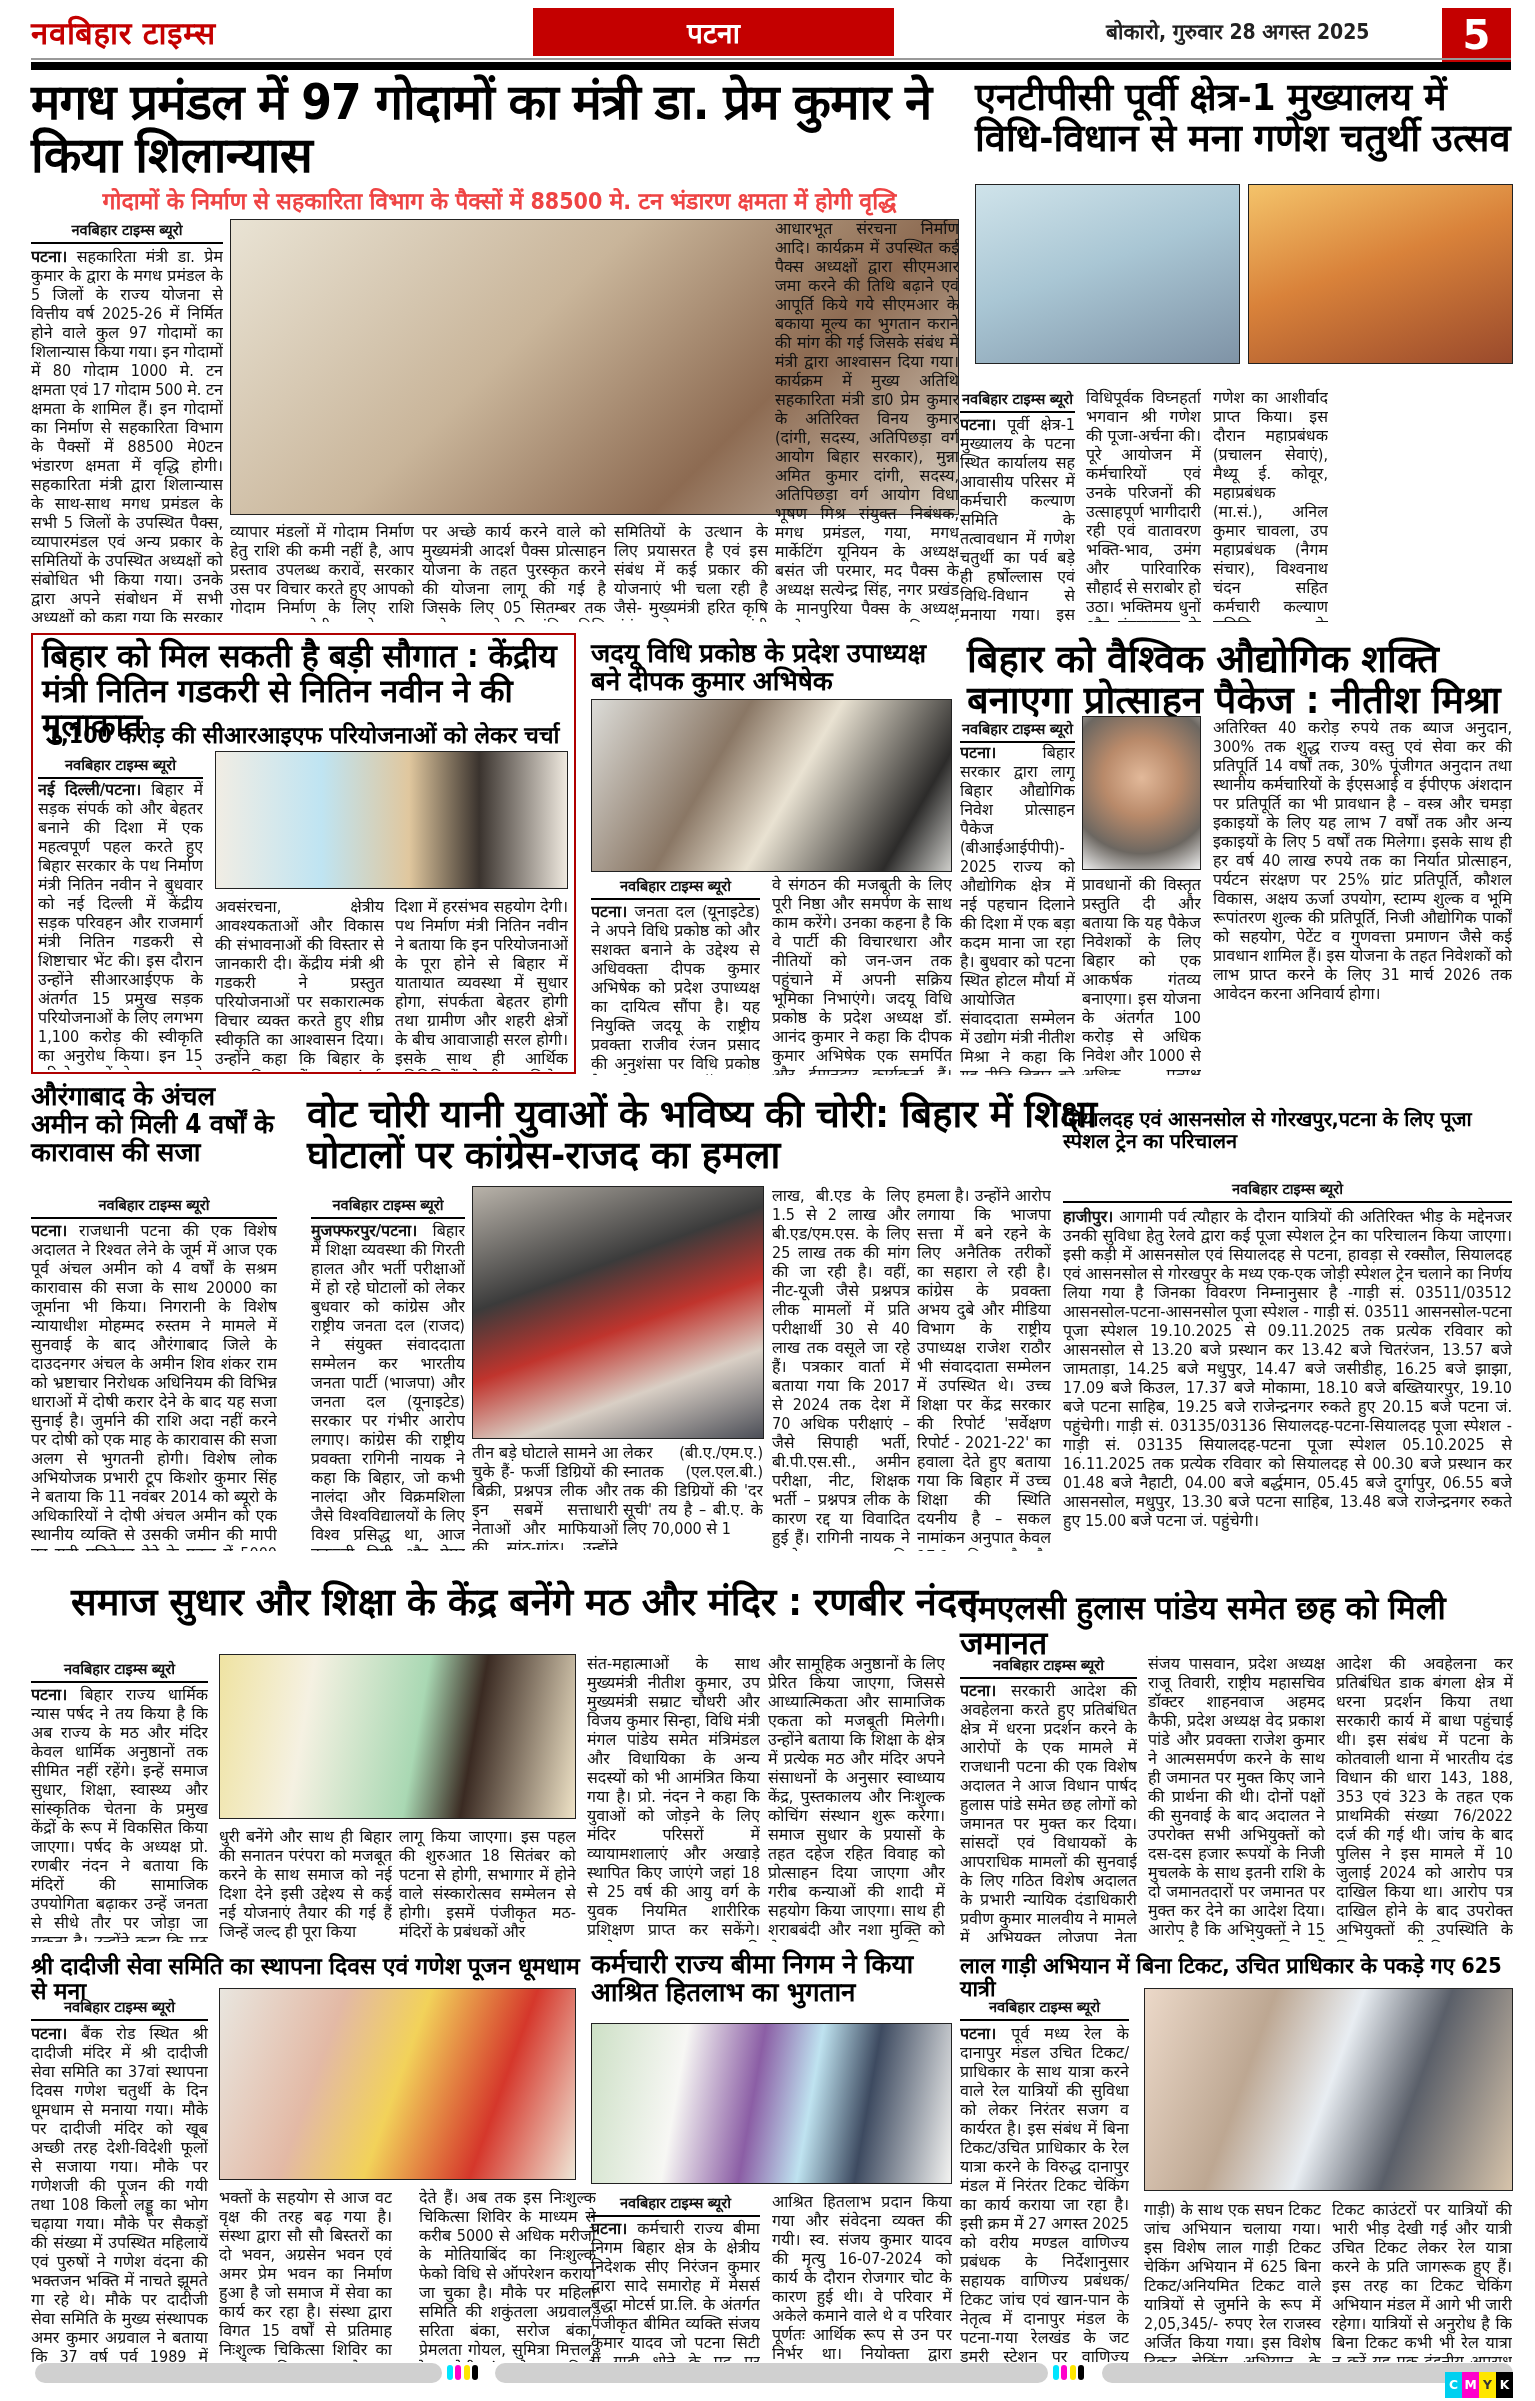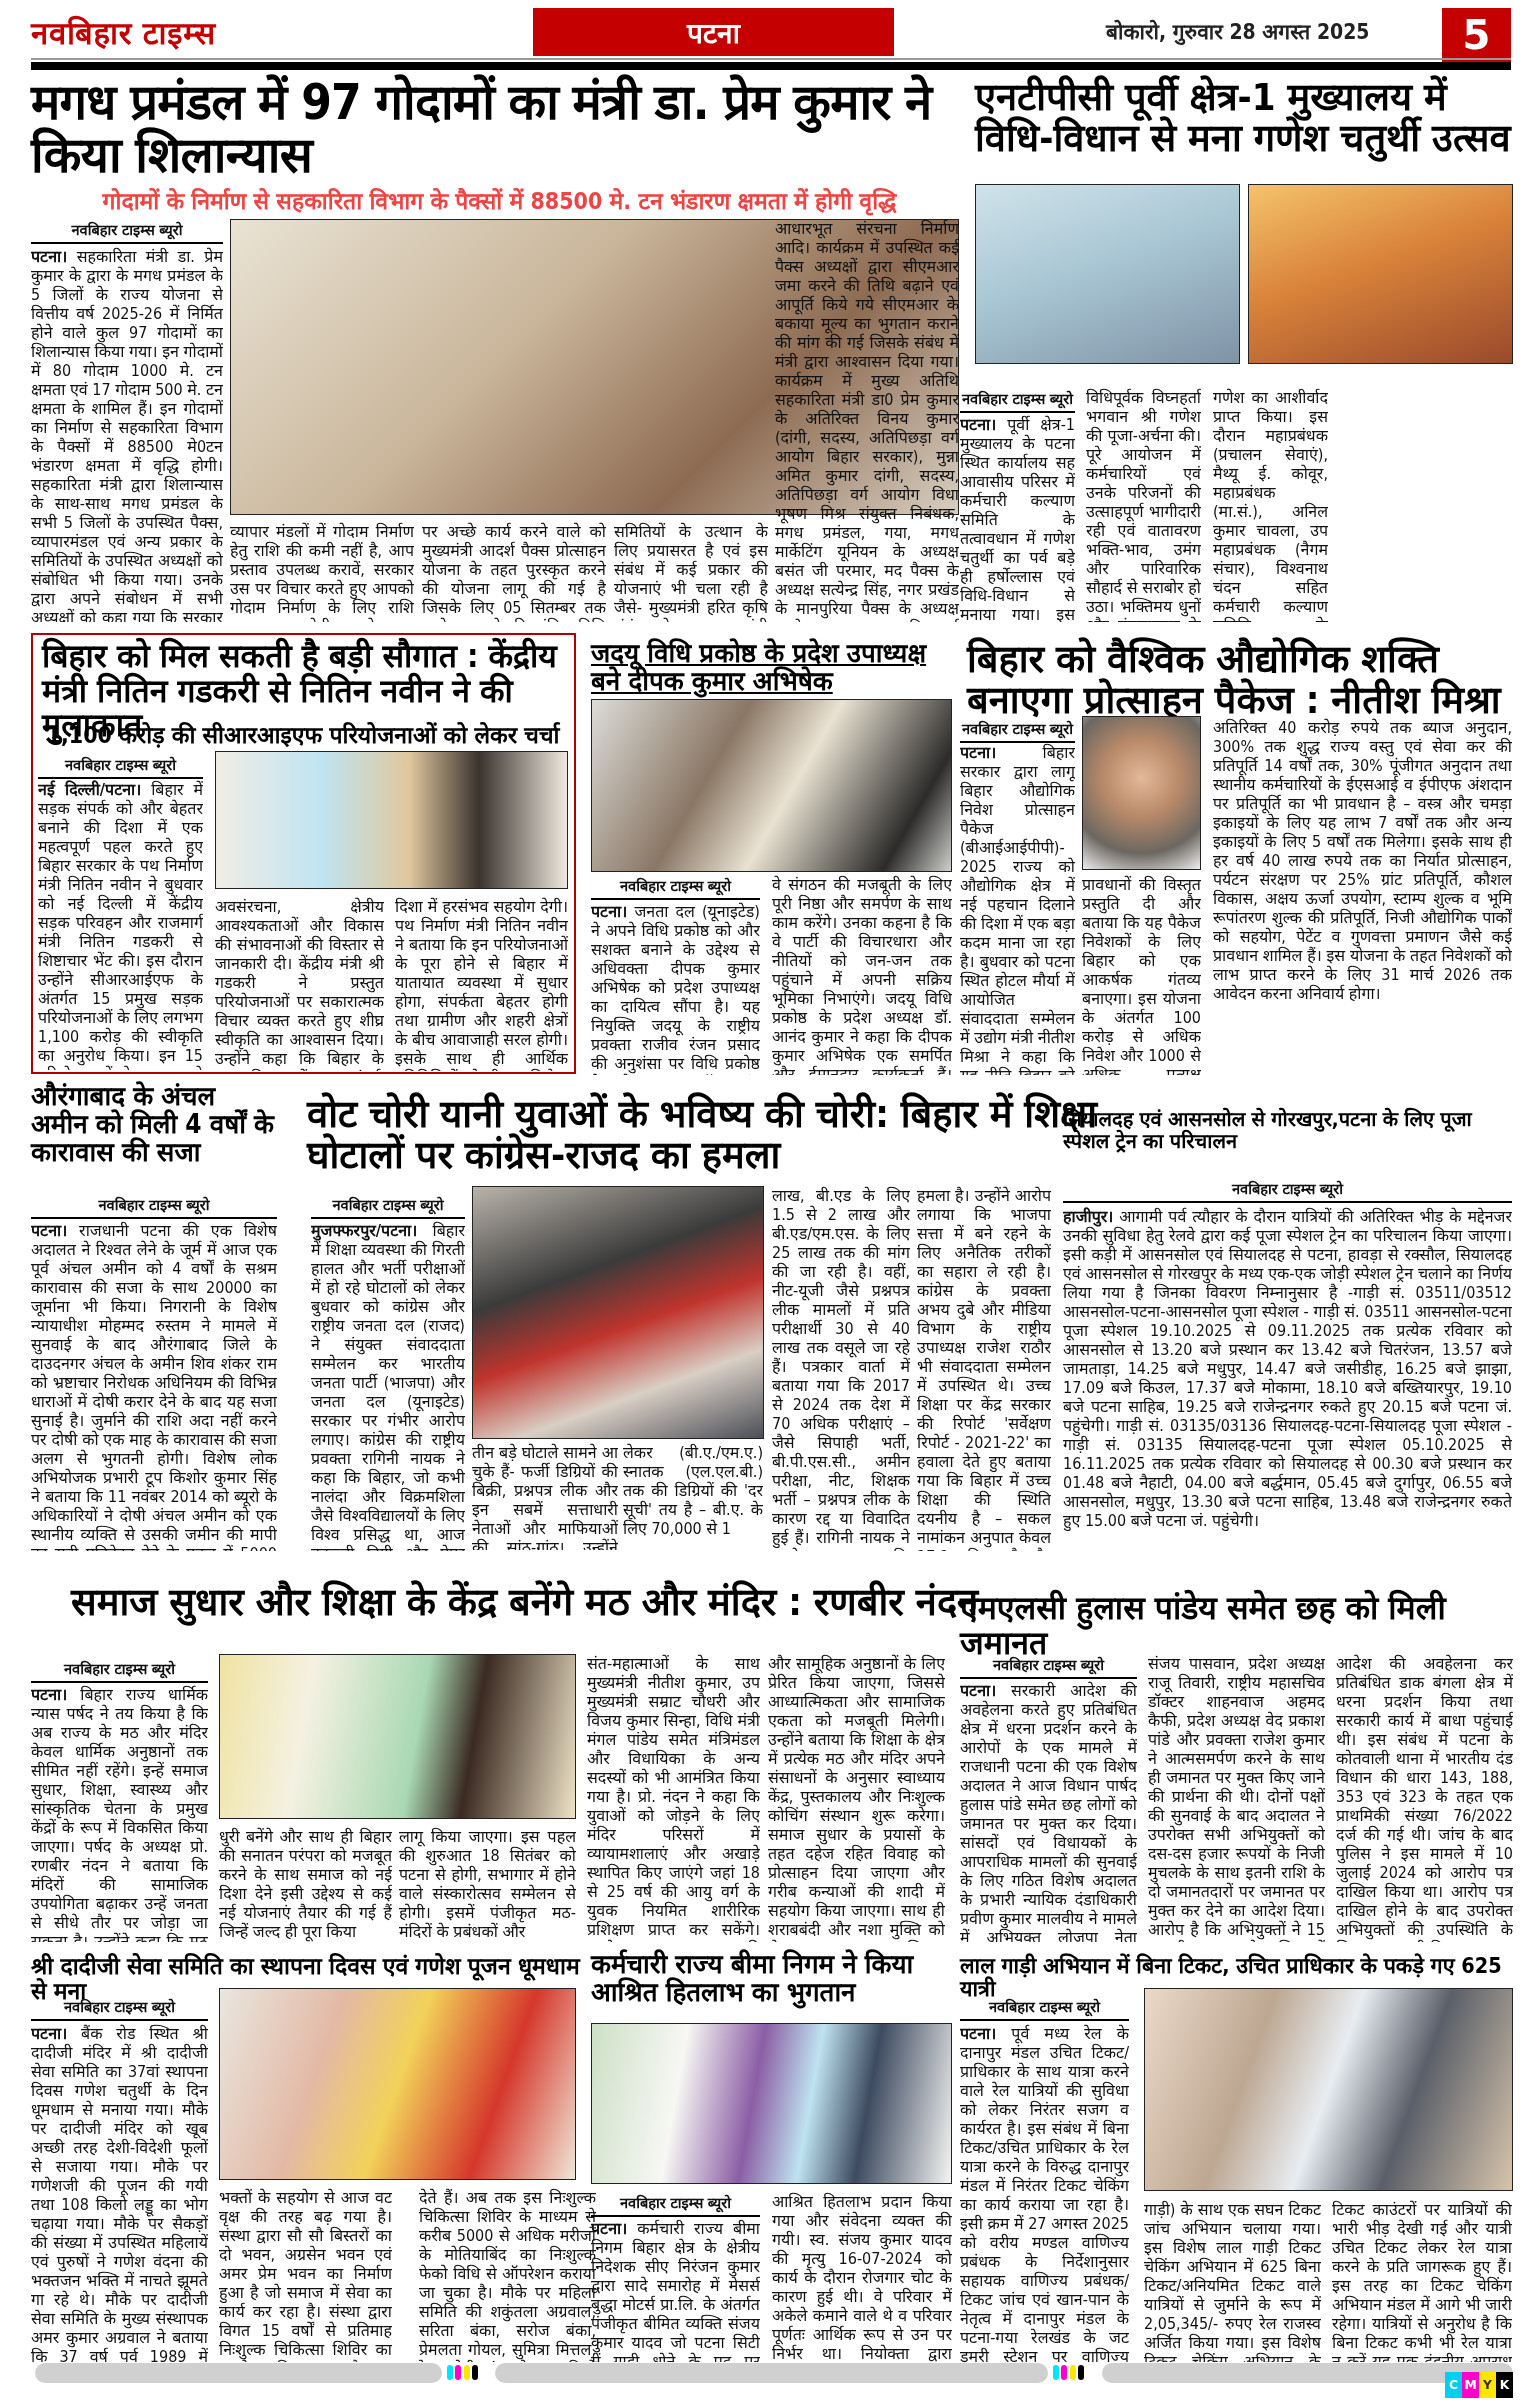--- a/index.html
+++ b/index.html
@@ -62,21 +62,21 @@
 
 <div class="abs boxed" style="left:31px;top:633px;width:545px;height:441px;"></div>
 <div class="abs hl hl-m" style="left:42px;top:639px;width:522px;">बिहार को मिल सकती है बड़ी सौगात : केंद्रीय मंत्री नितिन गडकरी से नितिन नवीन ने की मुलाकात</div>
 <div class="abs sub-blk" style="left:42px;top:718px;width:522px;">1,100 करोड़ की सीआरआइएफ परियोजनाओं को लेकर चर्चा</div>
 <div class="abs bureau" style="left:38px;top:754px;width:165px;">नवबिहार टाइम्स ब्यूरो</div>
 <div class="abs body" style="left:38px;top:780px;width:165px;height:290px;"><span class="dl">नई दिल्ली/पटना।</span> <span>बिहार में सड़क संपर्क को और बेहतर बनाने की दिशा में एक महत्वपूर्ण पहल करते हुए बिहार सरकार के पथ निर्माण मंत्री नितिन नवीन ने बुधवार को नई दिल्ली में केंद्रीय सड़क परिवहन और राजमार्ग मंत्री नितिन गडकरी से शिष्टाचार भेंट की। इस दौरान उन्होंने सीआरआईएफ के अंतर्गत 15 प्रमुख सड़क परियोजनाओं के लिए लगभग 1,100 करोड़ की स्वीकृति का अनुरोध किया। इन 15 परियोजनाओं के माध्यम से 226 किलोमीटर लंबी सड़कों का निर्माण प्रस्तावित है। मंत्री नितिन नवीन ने केंद्रीय मंत्री को बिहार की सड़क</span></div>
 <div class="abs photo" style="left:215px;top:751px;width:353px;height:138px;background:linear-gradient(90deg,#f1ede4 0%,#bfe4f2 30%,#e0c79e 55%,#3a332e 75%,#efe9df 100%);"></div>
 <div class="abs body" style="left:215px;top:897px;width:169px;height:174px;">अवसंरचना, क्षेत्रीय आवश्यकताओं और विकास की संभावनाओं की विस्तार से जानकारी दी। केंद्रीय मंत्री श्री गडकरी ने प्रस्तुत परियोजनाओं पर सकारात्मक विचार व्यक्त करते हुए शीघ्र स्वीकृति का आश्वासन दिया। उन्होंने कहा कि बिहार के समग्र विकास में सड़क संपर्क एक अहम भूमिका निभाता है और केंद्र सरकार इस</div>
 <div class="abs body" style="left:395px;top:897px;width:173px;height:174px;">दिशा में हरसंभव सहयोग देगी। पथ निर्माण मंत्री नितिन नवीन ने बताया कि इन परियोजनाओं के पूरा होने से बिहार में यातायात व्यवस्था में सुधार होगा, संपर्कता बेहतर होगी तथा ग्रामीण और शहरी क्षेत्रों के बीच आवाजाही सरल होगी। इसके साथ ही आर्थिक गतिविधियों को भी बल मिलेगा और विकास की रफ्तार तेज होगी।</div>
 
-<div class="abs hl hl-s" style="left:591px;top:639px;width:361px;text-decoration:underline;">जदयू विधि प्रकोष्ठ के प्रदेश उपाध्यक्ष बने दीपक कुमार अभिषेक</div>
+<div class="abs hl hl-s" style="left:591px;top:639px;width:361px;">जदयू विधि प्रकोष्ठ के प्रदेश उपाध्यक्ष बने दीपक कुमार अभिषेक</div>
 <div class="abs photo" style="left:591px;top:699px;width:361px;height:173px;background:linear-gradient(120deg,#dcdcd8 0%,#8a7765 35%,#e9e2d2 55%,#2c2b2a 85%,#cfcfcb 100%);"></div>
 <div class="abs bureau" style="left:591px;top:875px;width:169px;">नवबिहार टाइम्स ब्यूरो</div>
 <div class="abs body" style="left:591px;top:902px;width:169px;height:173px;"><span class="dl">पटना।</span> <span>जनता दल (यूनाइटेड) ने अपने विधि प्रकोष्ठ को और सशक्त बनाने के उद्देश्य से अधिवक्ता दीपक कुमार अभिषेक को प्रदेश उपाध्यक्ष का दायित्व सौंपा है। यह नियुक्ति जदयू के राष्ट्रीय प्रवक्ता राजीव रंजन प्रसाद की अनुशंसा पर विधि प्रकोष्ठ के प्रदेश अध्यक्ष डॉ. आनंद कुमार द्वारा की गई। नियुक्ति मिलने पर दीपक कुमार अभिषेक ने संगठन के प्रति गहरी कृतज्ञता व्यक्त की। उन्होंने विशेष रूप से मुख्यमंत्री एवं पार्टी के राष्ट्रीय अध्यक्ष नीतीश कुमार को धन्यवाद देते हुए कहा कि</span></div>
 <div class="abs body" style="left:772px;top:875px;width:180px;height:200px;">वे संगठन की मजबूती के लिए पूरी निष्ठा और समर्पण के साथ काम करेंगे। उनका कहना है कि वे पार्टी की विचारधारा और नीतियों को जन-जन तक पहुंचाने में अपनी सक्रिय भूमिका निभाएंगे। जदयू विधि प्रकोष्ठ के प्रदेश अध्यक्ष डॉ. आनंद कुमार ने कहा कि दीपक कुमार अभिषेक एक समर्पित और ईमानदार कार्यकर्ता हैं। संगठन को उनसे गहरी उम्मीदें हैं उन्होंने विश्वास जताया कि वे मुख्यमंत्री नीतीश कुमार के आदर्शों और पार्टी की नीतियों के अनुरूप काम करते हुए समाज में सकारात्मक बदलाव लाने में योगदान देंगे।</div>
 
 <div class="abs hl hl-l" style="left:967px;top:639px;width:545px;">बिहार को वैश्विक औद्योगिक शक्ति बनाएगा प्रोत्साहन पैकेज : नीतीश मिश्रा</div>
 <div class="abs bureau" style="left:960px;top:718px;width:115px;">नवबिहार टाइम्स ब्यूरो</div>
 <div class="abs body" style="left:960px;top:743px;width:115px;height:332px;"><span class="dl">पटना।</span> <span>बिहार सरकार द्वारा लागू बिहार औद्योगिक निवेश प्रोत्साहन पैकेज (बीआईआईपीपी)- 2025 राज्य को औद्योगिक क्षेत्र में नई पहचान दिलाने की दिशा में एक बड़ा कदम माना जा रहा है। बुधवार को पटना स्थित होटल मौर्या में आयोजित संवाददाता सम्मेलन में उद्योग मंत्री नीतीश मिश्रा ने कहा कि यह नीति बिहार को न केवल भारत में, बल्कि वैश्विक स्तर पर एक औद्योगिक शक्ति के रूप में स्थापित करेगी। इससे युवाओं को बड़े पैमाने पर रोजगार के अवसर प्राप्त होंगे और राज्य में उद्यमिता व व्यवसाय को नई दिशा मिलेगी। इस अवसर पर उद्योग विभाग के अपर मुख्य सचिव मिहिर कुमार सिंह, उद्योग निदेशक मुकुल कुमार गुप्ता, तकनीकी विकास निदेशक शेखर आनंद सहित कई वरिष्ठ अधिकारी उपस्थित थे। अपर मुख्य सचिव ने बीआईआईपीपी के प्रमुख</span></div>
 <div class="abs photo" style="left:1082px;top:716px;width:119px;height:154px;background:radial-gradient(circle at 50% 40%,#e2b99a 0%,#b98a6a 35%,#6c6761 70%,#efefef 100%);"></div>
 <div class="abs body" style="left:1082px;top:875px;width:119px;height:200px;">प्रावधानों की विस्तृत प्रस्तुति दी और बताया कि यह पैकेज निवेशकों के लिए बिहार को एक आकर्षक गंतव्य बनाएगा। इस योजना के अंतर्गत 100 करोड़ से अधिक निवेश और 1000 से अधिक प्रत्यक्ष रोजगार देने वाली इकाइयों को 10 एकड़ जबकि 1000 करोड़ से अधिक निवेश करने वाली को 25 एकड़ तक निःशुल्क भूमि दी जाएगी। फॉर्च्यून 500 वैश्विक/भारतीय कंपनियों को 200 करोड़ से अधिक निवेश पर आवश्यकता अनुसार भूमि प्रदान की जाएगी। इसके</div>

